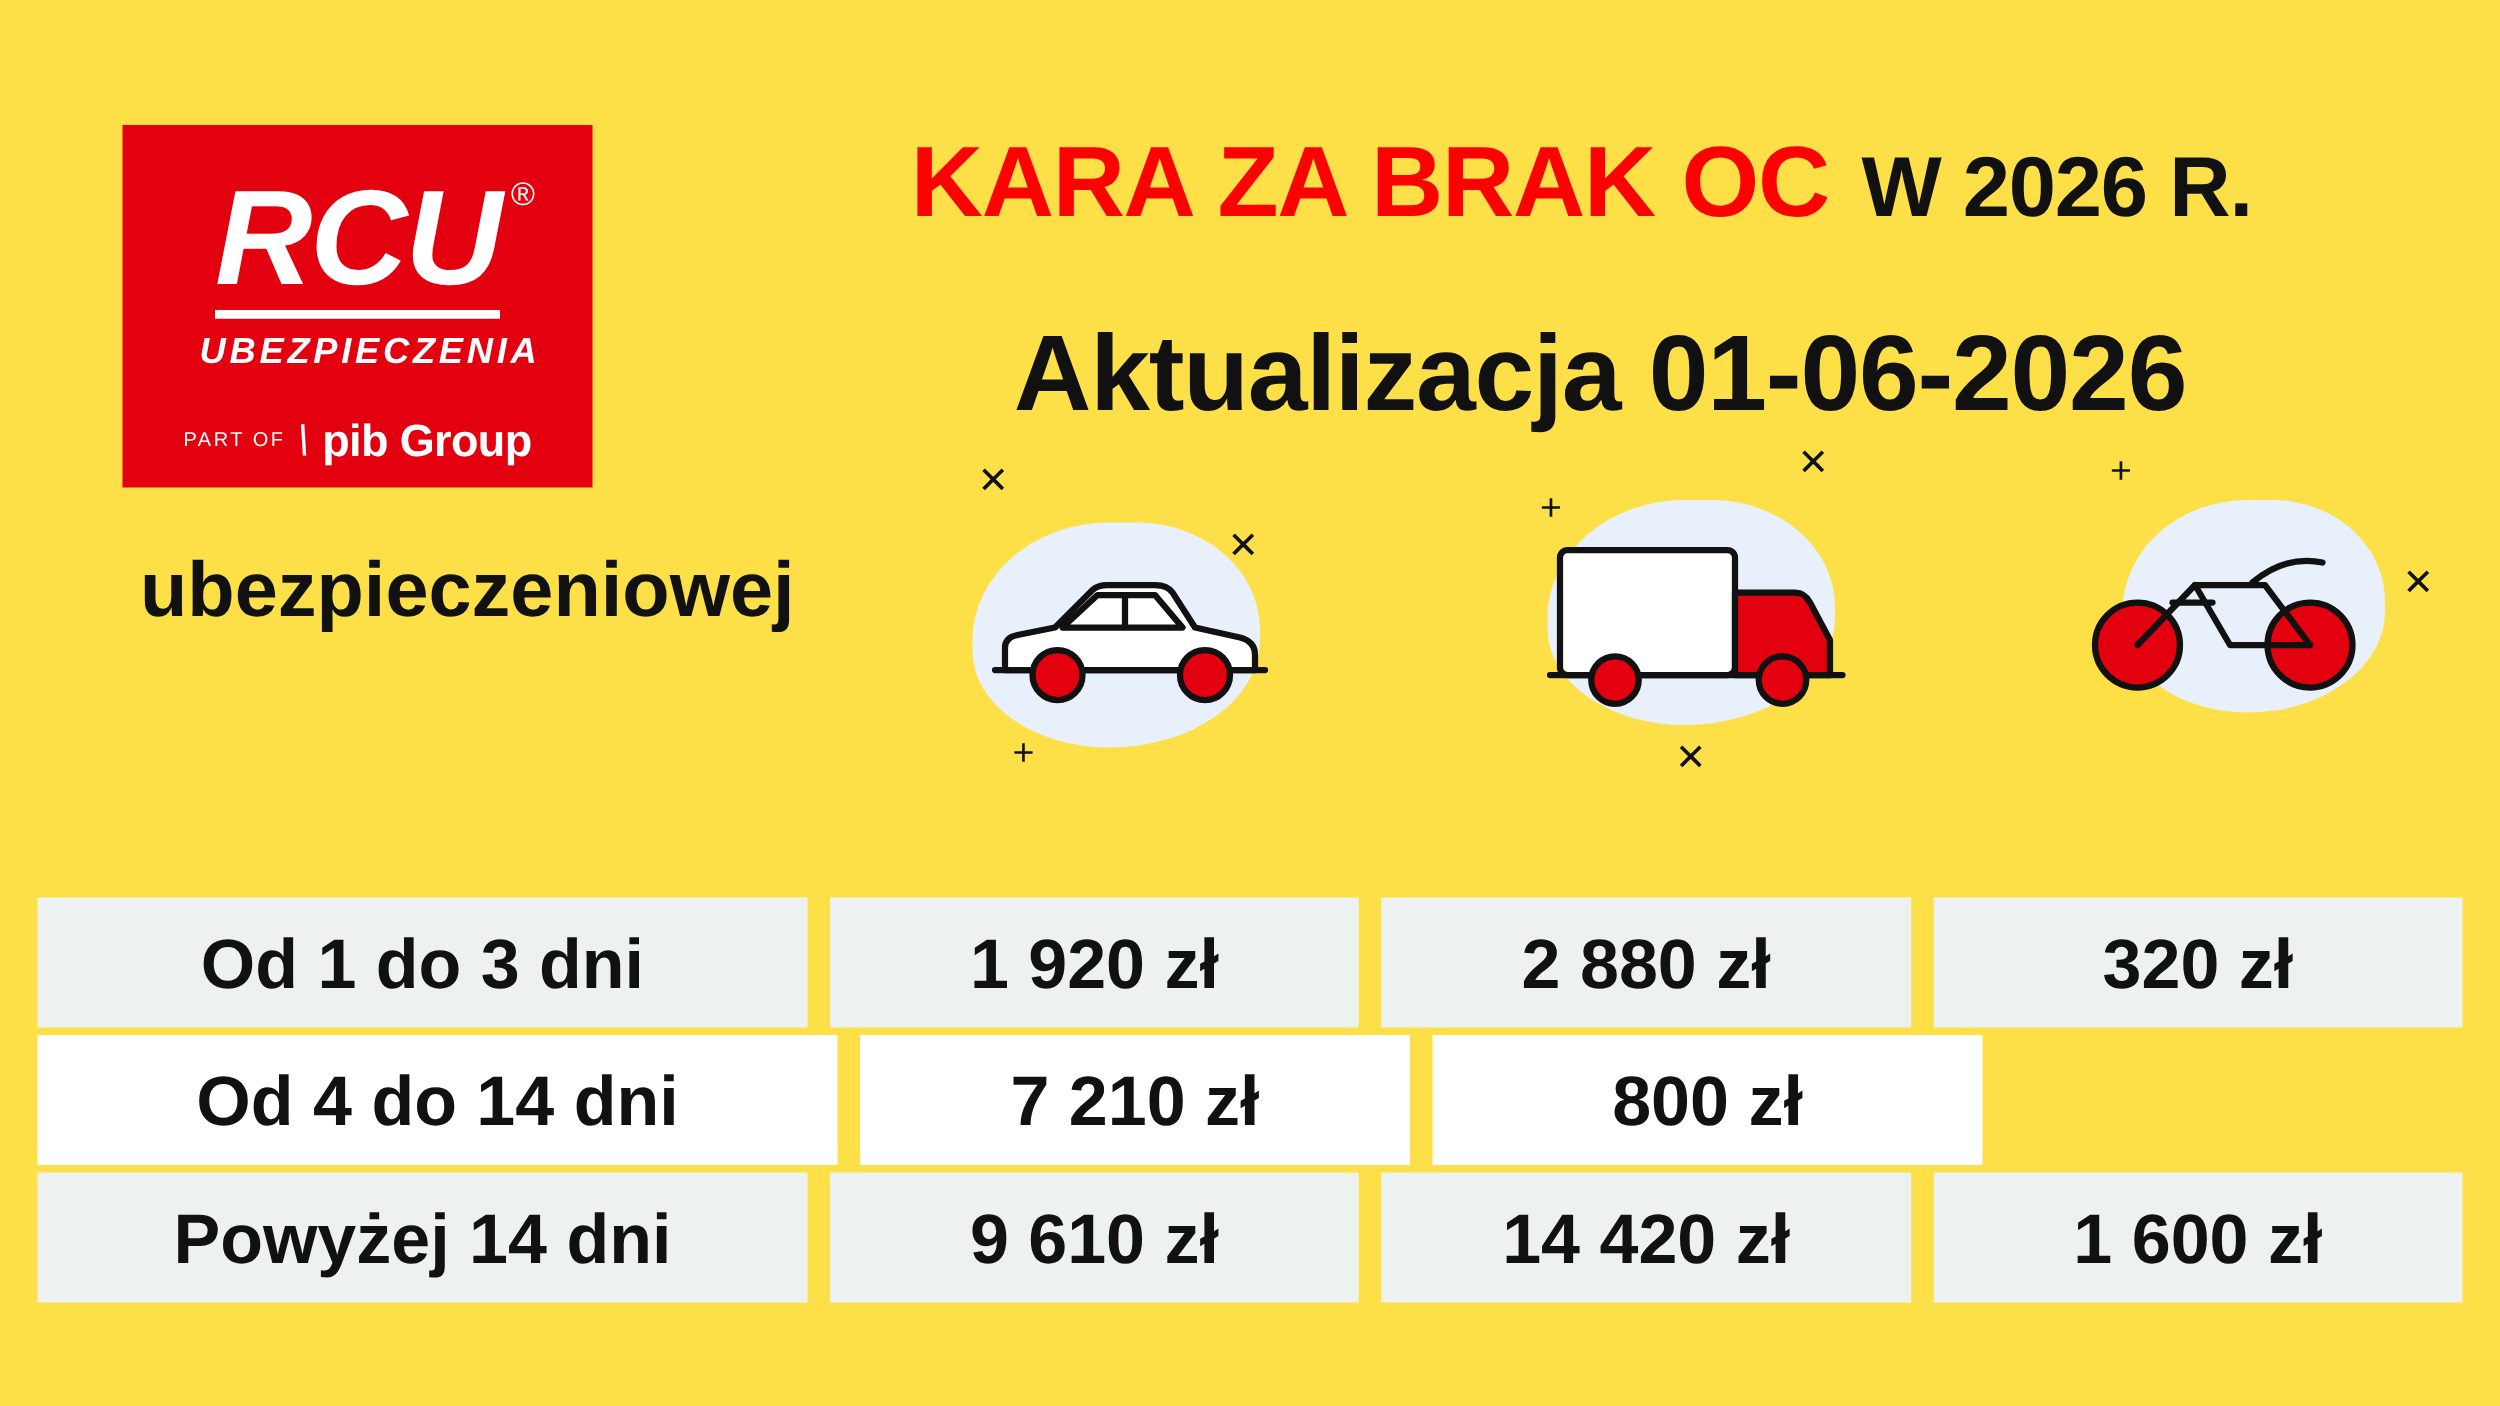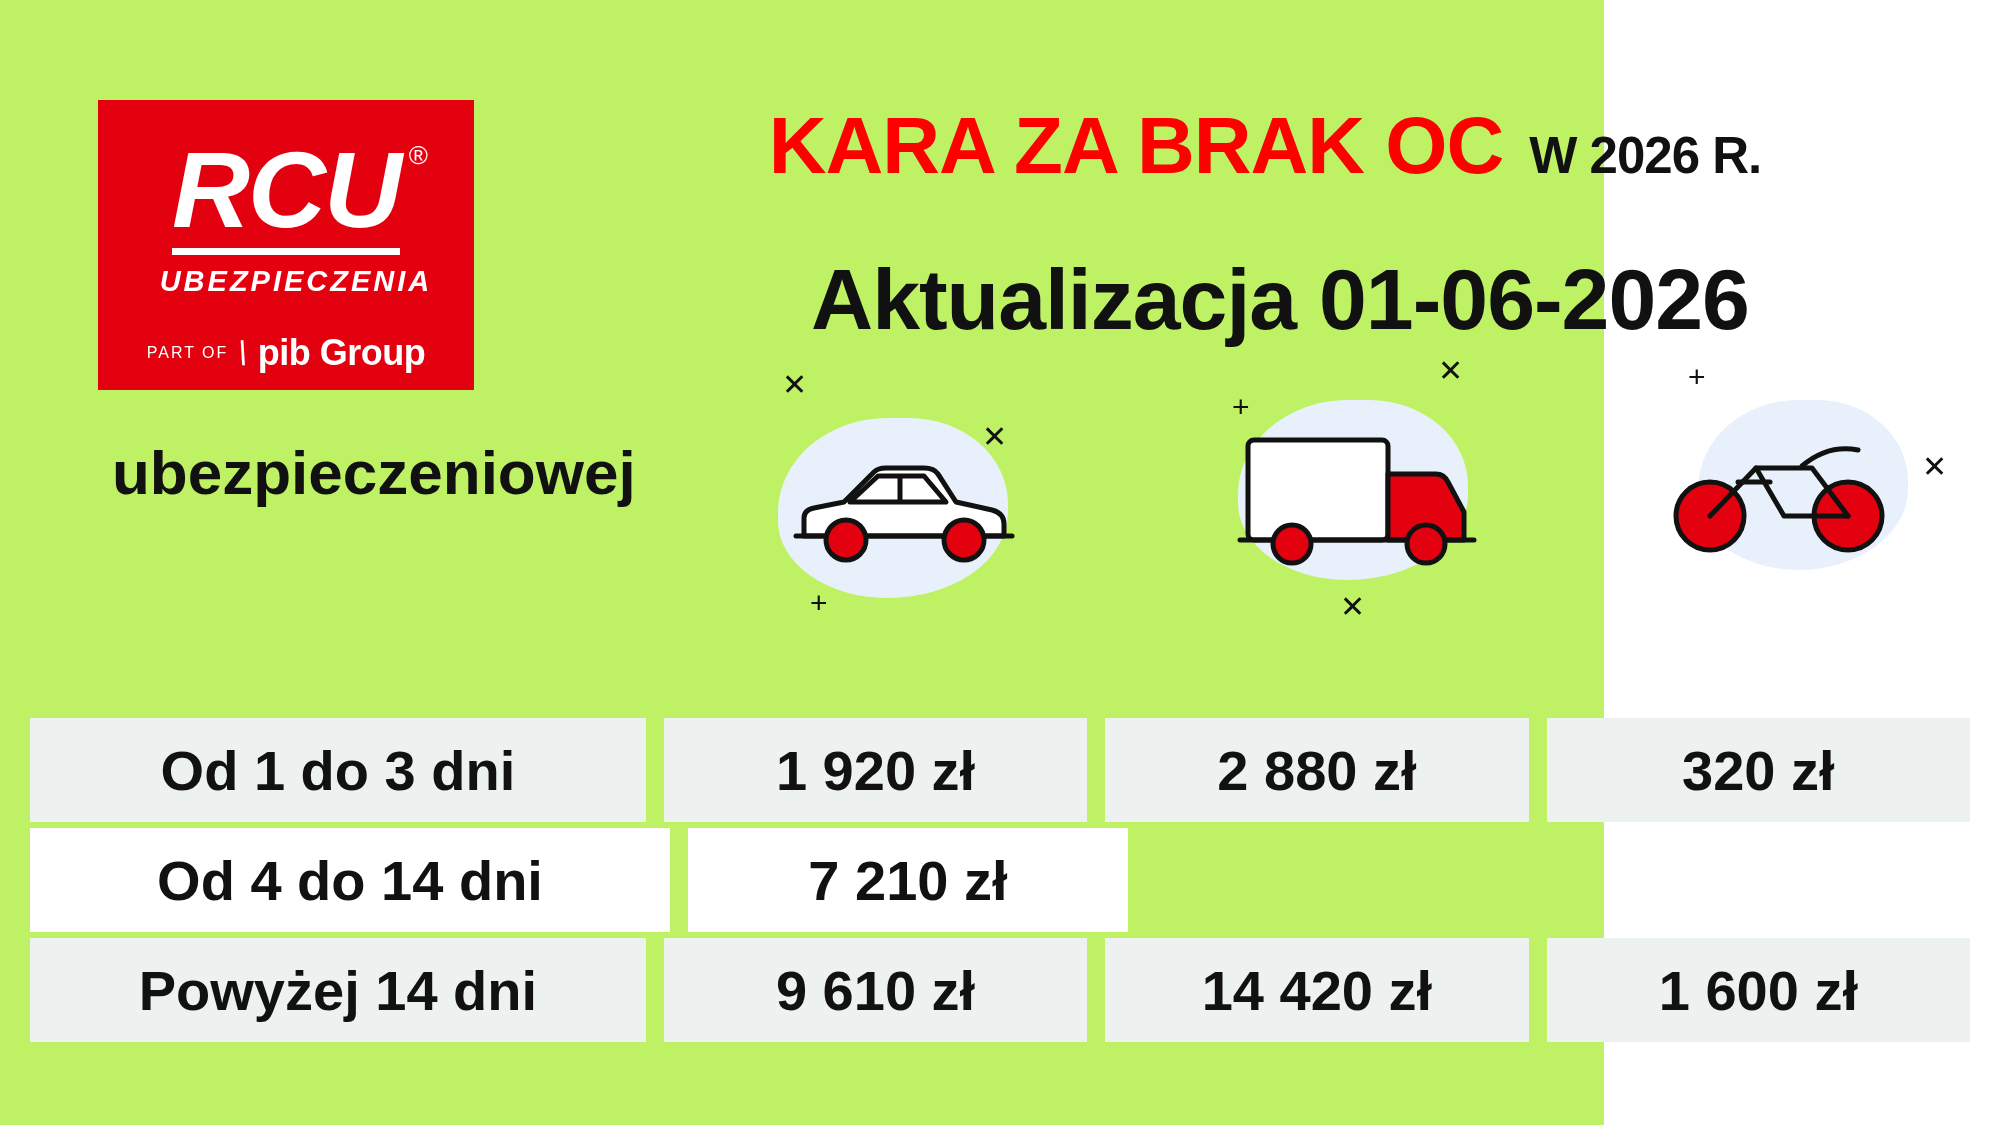--- a/index.html
+++ b/index.html
@@ -11,23 +11,23 @@
     width: 2000px;
     height: 1125px;
     font-family: "Liberation Sans", sans-serif;
     color: #111111;
     overflow: hidden;
     position: relative;
   }
 
   .page {
     position: relative;
-    width: 1604px;
+    width: 2000px;
     height: 1125px;
-    background: #bef264;
+    background: #fde047;
   }
 
   
   .logo-box {
     position: absolute;
     left: 98px;
     top: 100px;
     width: 376px;
     height: 290px;
     background: #E3000F;
@@ -107,21 +107,21 @@
     white-space: nowrap;
   }
   .title-red {
     color: #FF0000;
     font-size: 80px;
     font-weight: bold;
     letter-spacing: -1px;
   }
   .title-black {
     color: #111111;
-    font-size: 51px;
+    font-size: 68px;
     font-weight: bold;
     letter-spacing: -1px;
     margin-left: 26px;
   }
   .subtitle {
     position: absolute;
     left: 600px;
     top: 250px;
     width: 1360px;
     text-align: center;
@@ -292,20 +292,21 @@
     <div class="trow">
       <div class="cell label shaded">Od 1 do 3 dni</div>
       <div class="cell val shaded">1 920 zł</div>
       <div class="cell val shaded">2 880 zł</div>
       <div class="cell val shaded">320 zł</div>
     </div>
 
     <div class="trow">
       <div class="cell label plain">Od 4 do 14 dni</div>
       <div class="cell val plain">7 210 zł</div>
+      <div class="cell val plain">800 zł</div>
     </div>
 
     <div class="trow">
       <div class="cell label shaded">Powyżej 14 dni</div>
       <div class="cell val shaded">9 610 zł</div>
       <div class="cell val shaded">14 420 zł</div>
       <div class="cell val shaded">1 600 zł</div>
     </div>
 
   </div>

